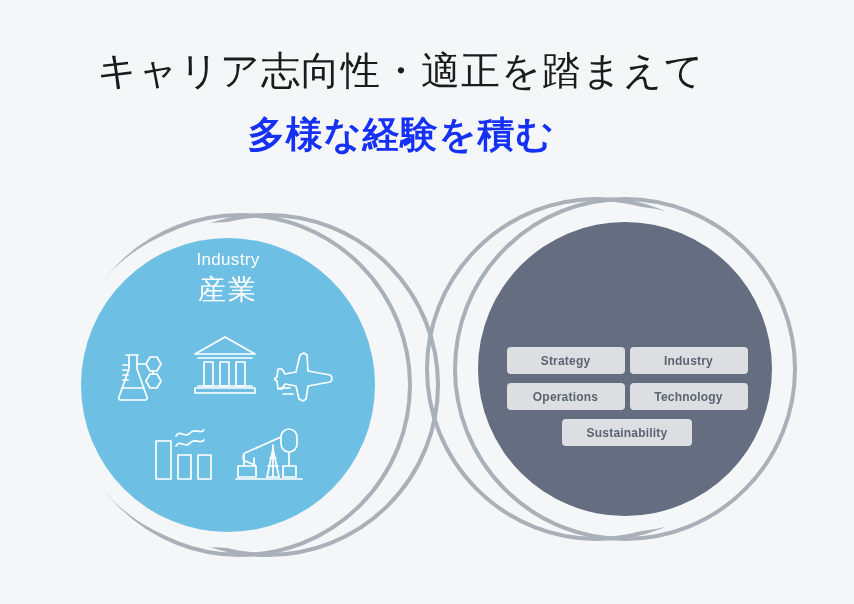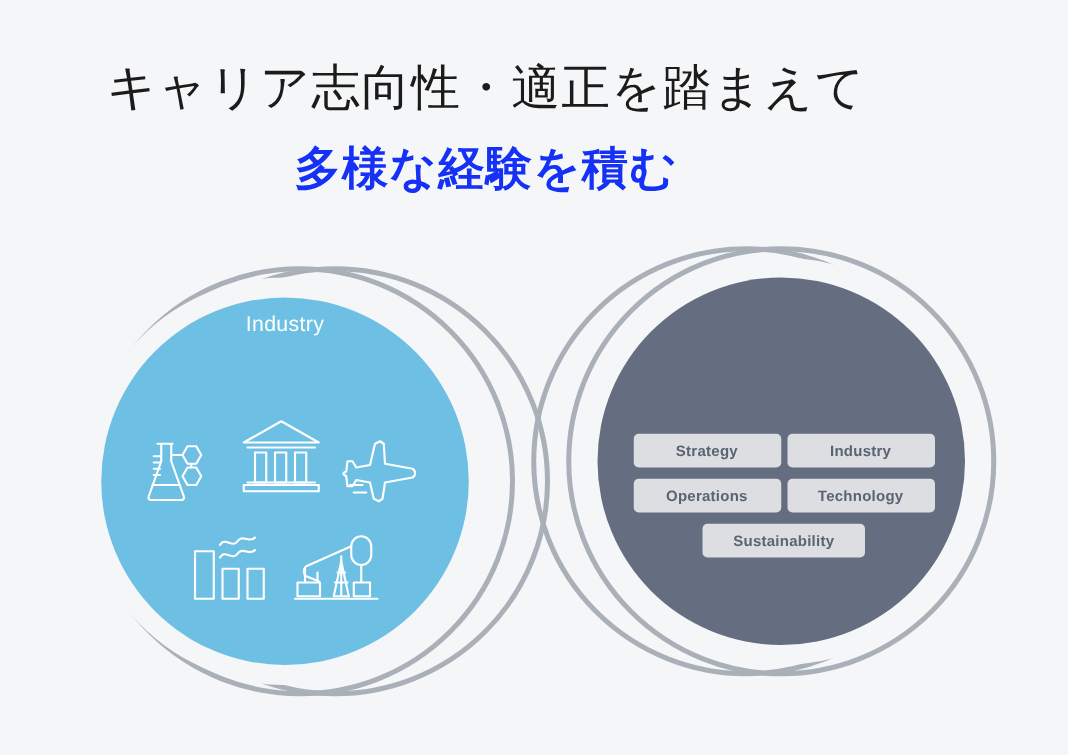--- a/index.html
+++ b/index.html
@@ -20,21 +20,21 @@
     position: absolute;
     left: 0;
     top: 0;
     width: 854px;
     height: 604px;
   }
 
   
   .heading {
     position: absolute;
-    left: 4px;
+    left: 16px;
     top: 44px;
     width: 770px;
     text-align: center;
     pointer-events: none;
   }
   .heading-line1 {
     display: block;
     font-size: 39px;
     line-height: 54px;
     letter-spacing: 1px;
@@ -153,20 +153,21 @@
       <circle cx="228" cy="199" r="155" fill="none" stroke="#f5f6f8" stroke-width="16"></circle>
       <circle cx="625" cy="183" r="155" fill="none" stroke="#f5f6f8" stroke-width="16"></circle>
 
       <circle cx="228" cy="199" r="147" fill="#6dc0e4"></circle>
       <circle cx="625" cy="183" r="147" fill="#646e80"></circle>
     </svg>
   </div>
 
   <div class="circle-label" id="industry-label">
     <span class="label-en">Industry</span>
+    <span class="label-ja">産業</span>
   </div>
 
   <div class="icon-field">
 
     <svg class="ind-icon" style="left:14px; top:22px;" width="62" height="52" viewBox="0 0 62 52" fill="none" stroke="#ffffff" stroke-width="1.7" stroke-linecap="round" stroke-linejoin="round">
       <path d="M12 3 h12 M15 3 v14 L5 45 a2 2 0 0 0 2 3 h24 a2 2 0 0 0 2-3 L23 17 V3"></path>
       <path d="M8 36 h22"></path>
       <path d="M9 13 h5 M9 18 h5 M9 23 h5 M9 28 h5"></path>
       <path d="M24 12 h8"></path>
       <path d="M36 5 l7 0 4 7 -4 7 -7 0 -4 -7 z"></path>

